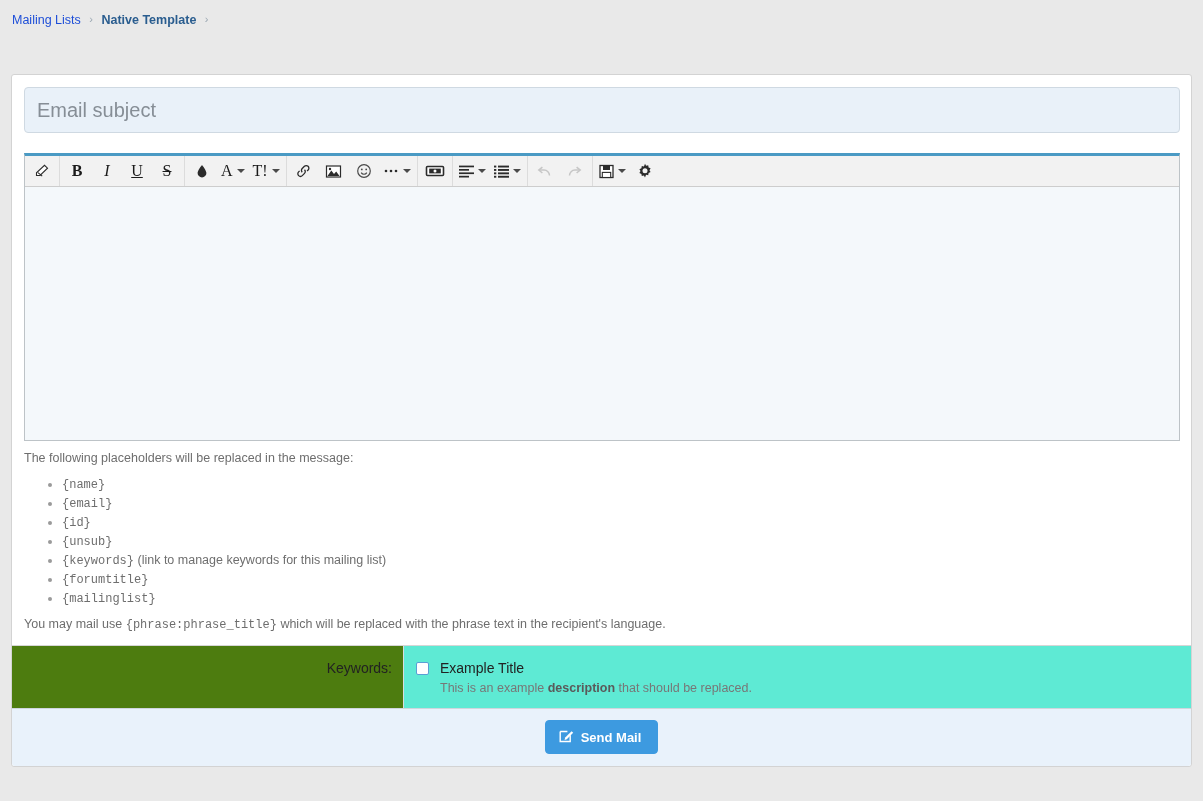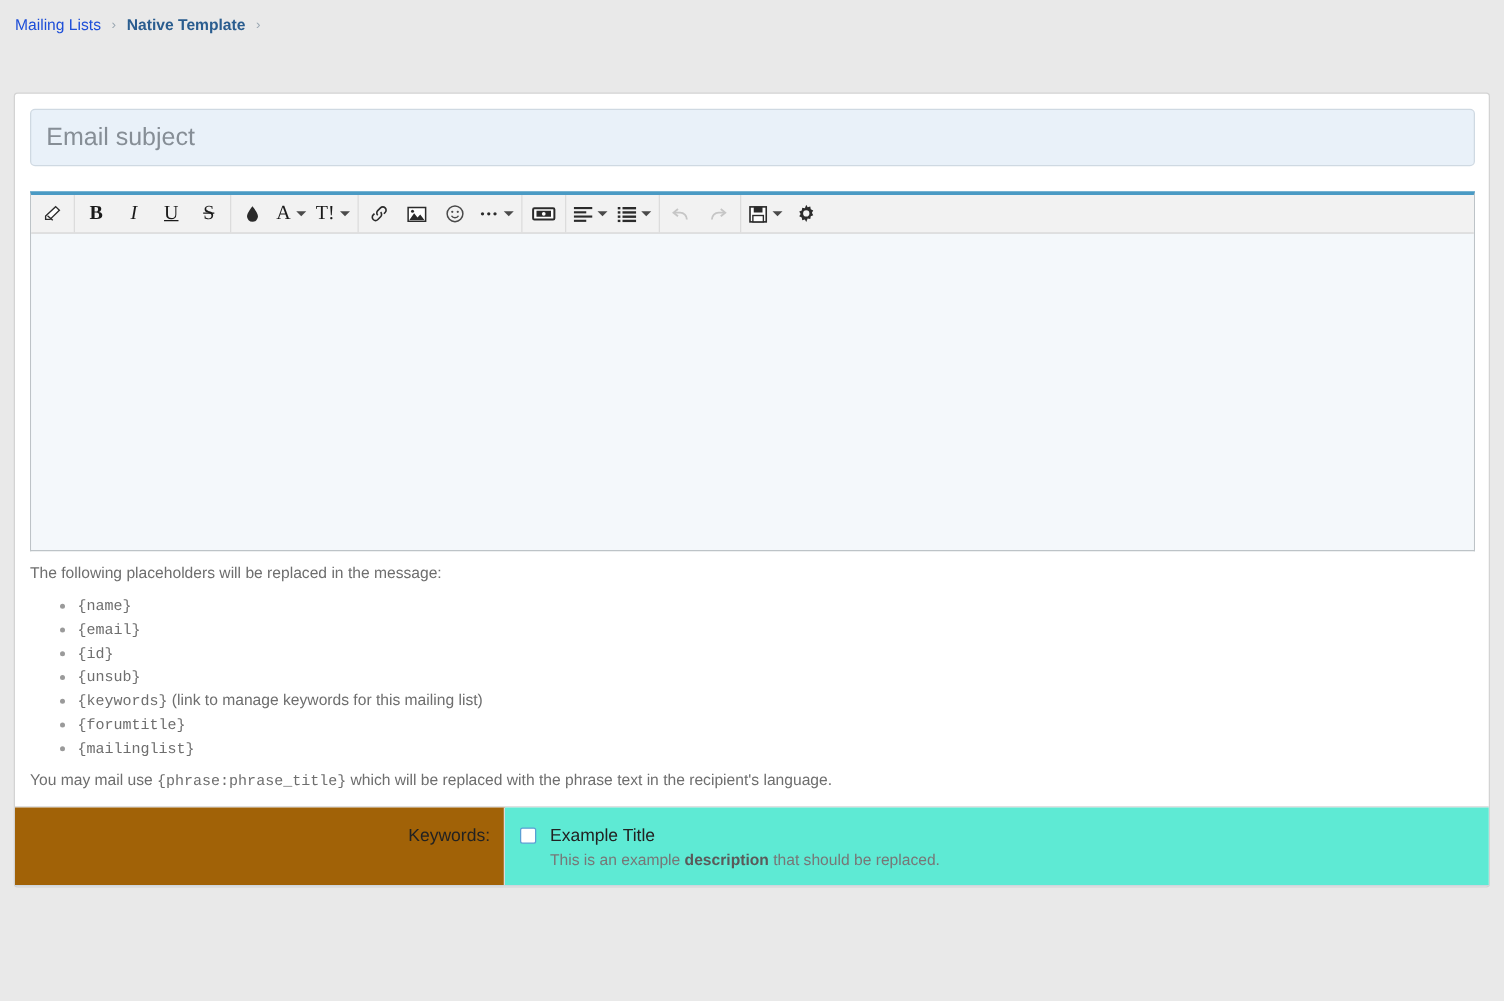--- a/index.html
+++ b/index.html
@@ -165,21 +165,21 @@
 
   
   .kw-row {
     display: flex;
     border-top: 1px solid #d6d6d6;
     border-bottom: 1px solid #cfd6dd;
     min-height: 63px;
   }
   .kw-label-cell {
     width: 392px;
-    background: #a16207;
+    background: #4d7c0f;
     border-right: 1px solid #dcdcdc;
     display: flex;
     align-items: flex-start;
     justify-content: flex-end;
     padding: 14px 11px 0 0;
   }
   .kw-label {
     font-size: 14px;
     color: #222;
   }
@@ -438,15 +438,26 @@
       </div>
       <div class="kw-value-cell">
         <div class="kw-item-line">
           <input type="checkbox" class="kw-check" style="">
           <span class="kw-title">Example Title</span>
         </div>
         <div class="kw-desc"><span>This is an example </span><b>description</b><span> that should be replaced.</span></div>
       </div>
     </div>
 
+    <div class="card-footer">
+      <button class="btn-send">
+        <span>
+          <svg width="15" height="15" viewBox="0 0 15 15">
+            <path d="M1.2 3.5 h7.2 M1.2 3.5 v10 h10 v-6.2" fill="none" stroke="#ffffff" stroke-width="1.4"></path>
+            <path d="M6.2 9.6 L12.6 3.2 l1.6 1.6 L7.8 11.2 L5.6 11.9 Z" fill="#ffffff"></path>
+          </svg>
+        </span>
+        <span>Send Mail</span>
+      </button>
+    </div>
 
   </div>
 </div>
 
 </body></html>

